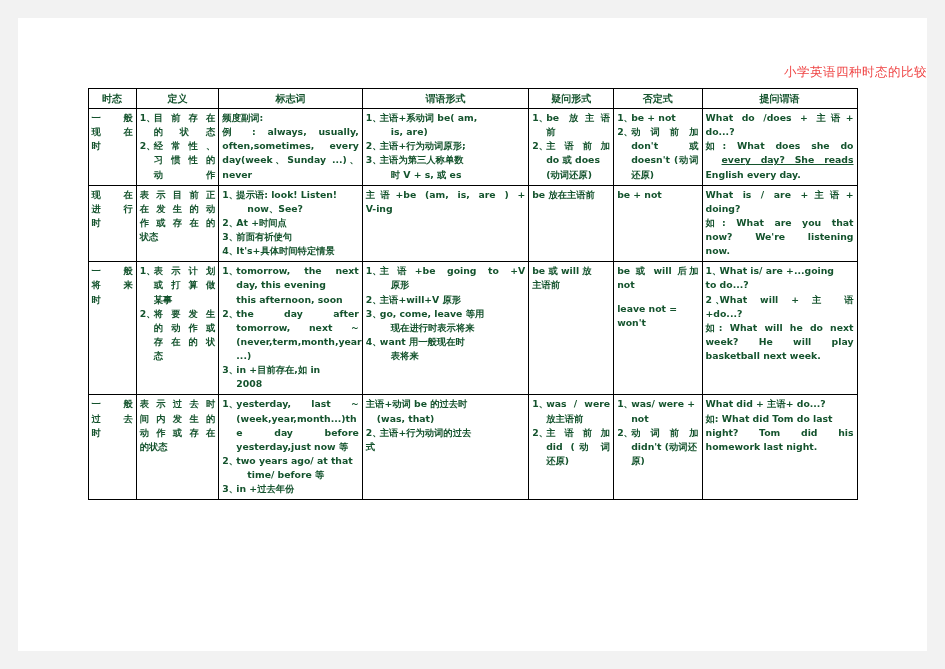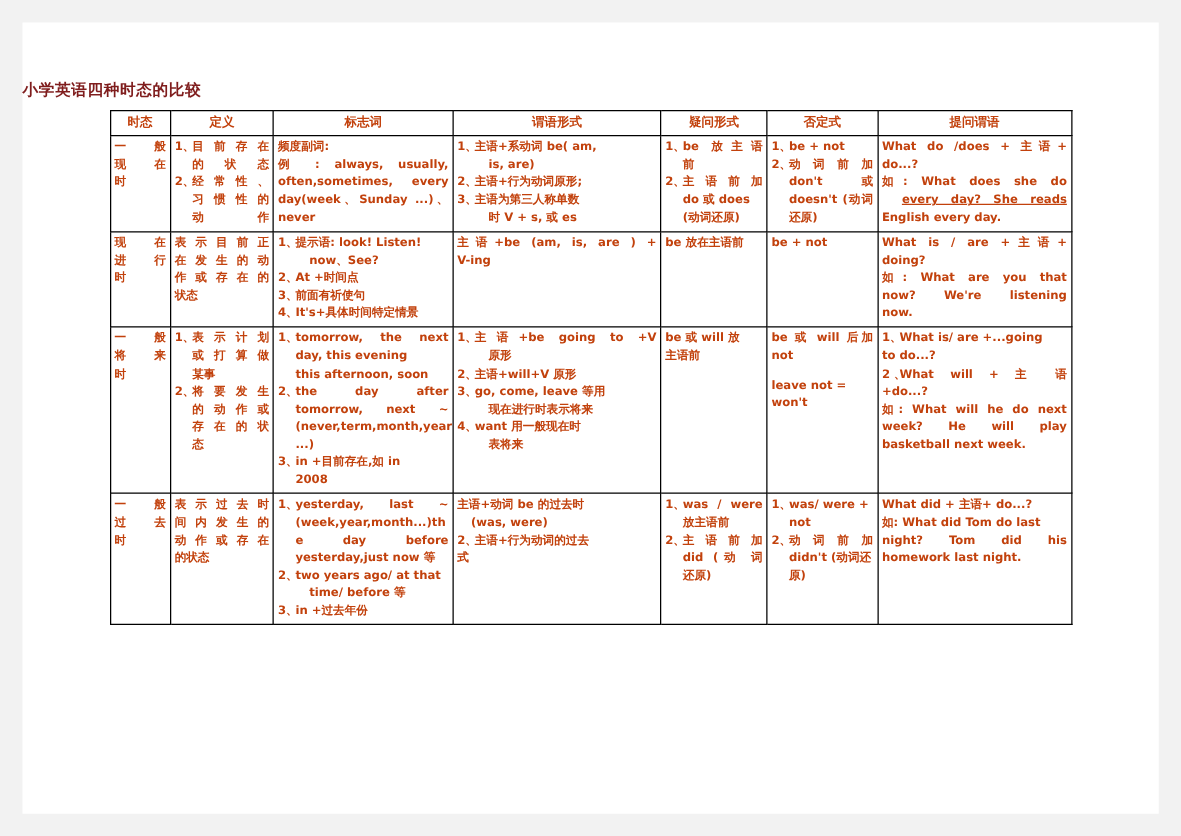--- a/index.html
+++ b/index.html
@@ -13,38 +13,38 @@
   .page {
     position: absolute;
     left: 18px;
     top: 18px;
     width: 909px;
     height: 633px;
     background: #ffffff;
     box-sizing: border-box;
   }
   .doc-title {
-    text-align: left;
+    text-align: right;
     font-family: "DejaVu Sans", sans-serif;
-    font-weight: bold;
+    font-weight: normal;
     font-size: 12.5px;
-    color: #7f1d1d;
+    color: #ef4444;
     margin-top: 46px;
     letter-spacing: 0.5px;
   }
   .table-wrap {
     margin: 7px auto 0 auto;
     width: 770px;
   }
   table.grammar {
     border-collapse: collapse;
     width: 770px;
     table-layout: fixed;
     font-family: "DejaVu Sans", sans-serif;
-    color: #c2410c;
+    color: #14532d;
   }
   table.grammar td, table.grammar th {
     border: 1px solid #000;
     vertical-align: top;
     padding: 2px 3px 3px 3px;
     font-size: 9.3px;
     line-height: 1.52;
     font-weight: bold;
   }
   table.grammar thead th {
@@ -374,21 +374,21 @@
               <span class="body">two years ago/ at that</span>
               <span class="body ind">time/ before 等</span>
             </span>
             <span class="nitem">
               <span class="num">3、</span>
               <span class="body">in +过去年份</span>
             </span>
           </td>
           <td>
             <span class="plain">主语+动词 be 的过去时</span>
-            <span class="ind">(was, were)</span>
+            <span class="ind">(was, that)</span>
             <span class="nitem">
               <span class="num">2、</span>
               <span class="body">主语+行为动词的过去</span>
             </span>
             <span class="plain">式</span>
           </td>
           <td>
             <span class="nitem">
               <span class="num">1、</span>
               <span class="body jfy">was / were</span>

